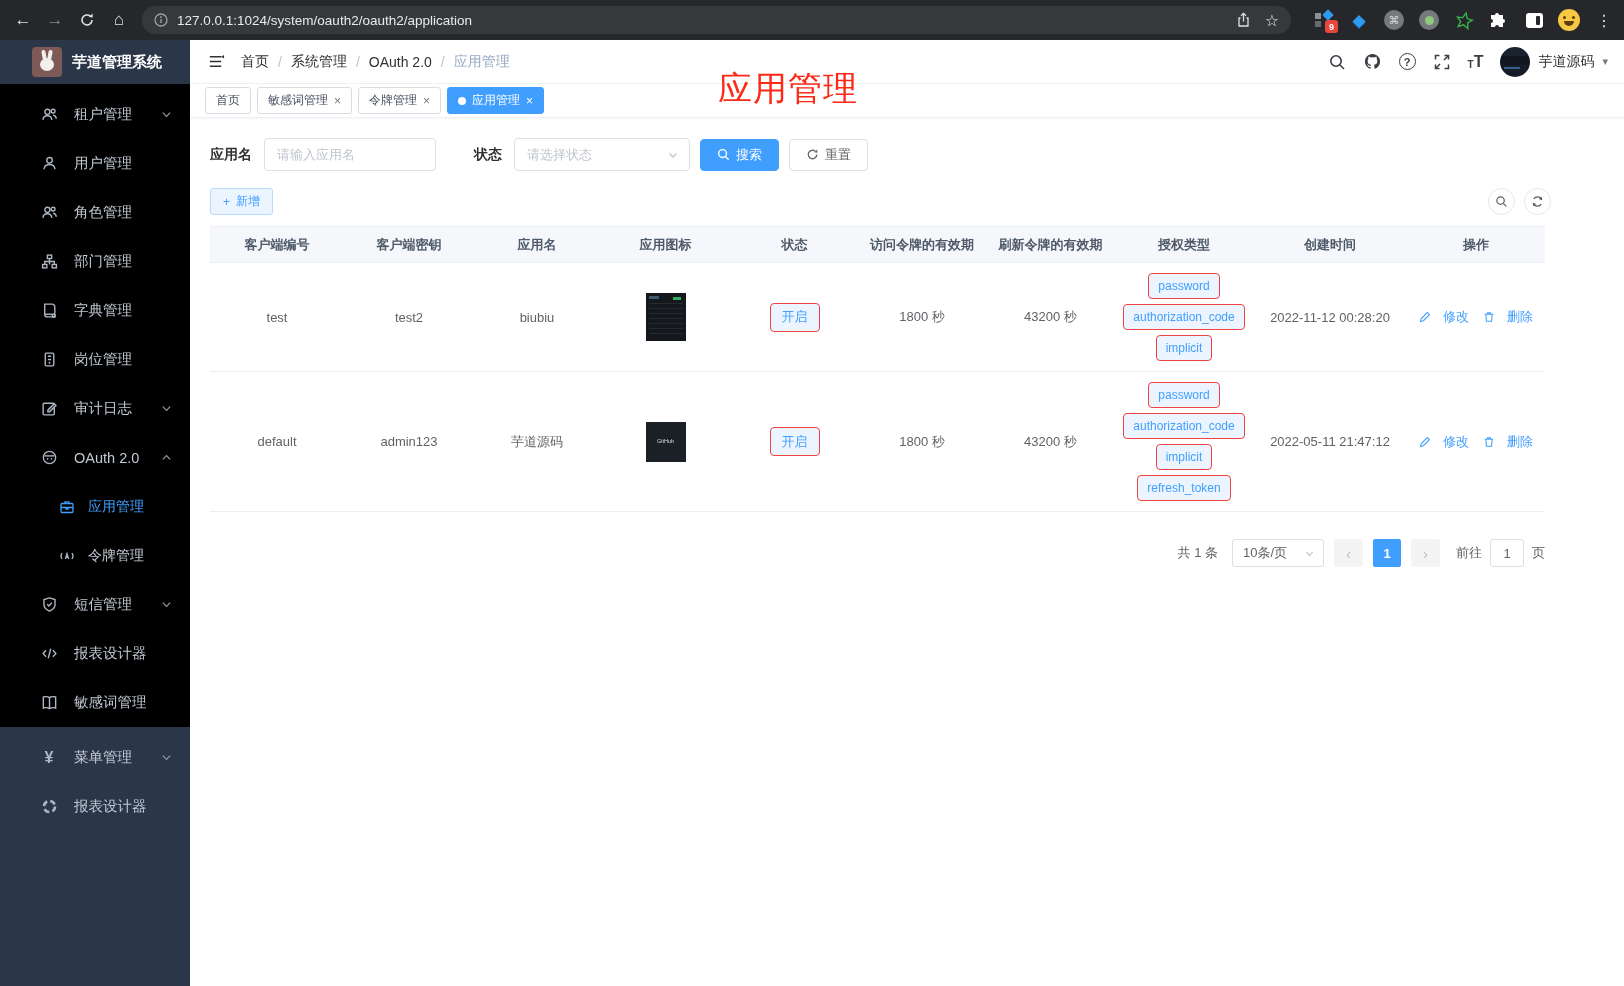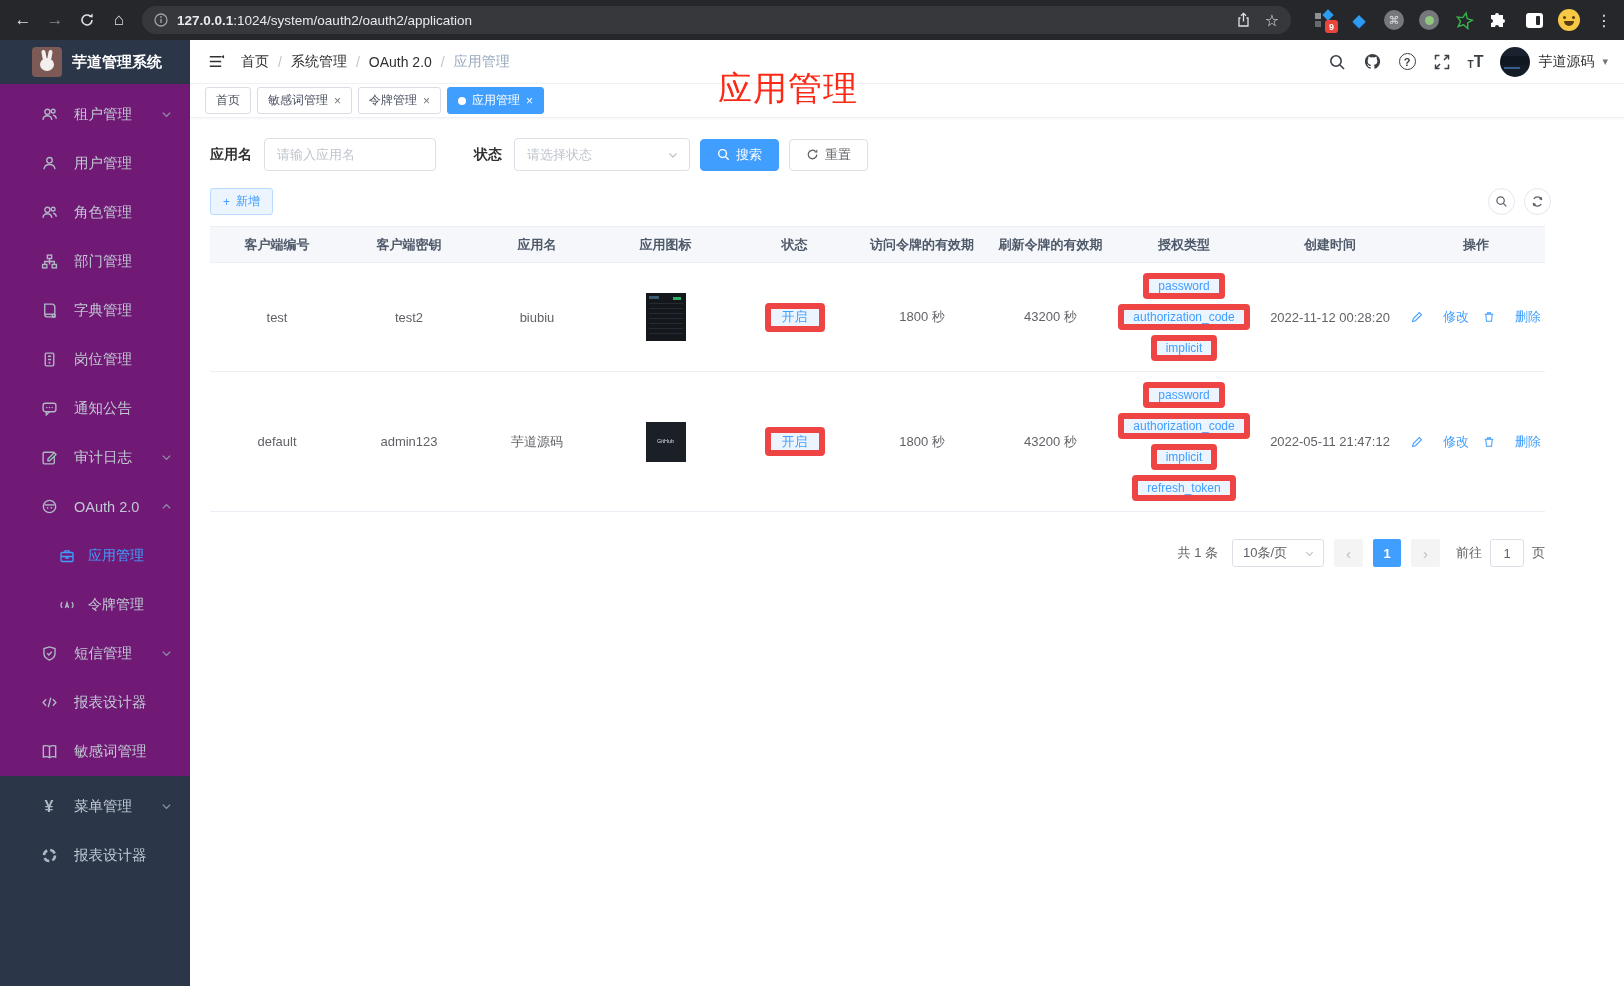--- a/index.html
+++ b/index.html
@@ -9,21 +9,21 @@
 
   
   .chrome{height:40px;background:#26272b;display:flex;align-items:center;padding:0 8px;gap:2px}
   .nav-btn{width:30px;height:30px;border-radius:50%;display:flex;align-items:center;justify-content:center;
            color:#dee1e6;font-size:17px;cursor:pointer;flex:0 0 auto}
   .nav-btn.dim{color:#84878c}
   .url-pill{flex:1;height:28px;background:#37383c;border-radius:14px;margin:0 10px 0 6px;display:flex;
             align-items:center;padding:0 12px;min-width:0}
   .url-info{color:#9aa0a6;margin-right:9px;flex:0 0 auto}
   .url-text{color:#e8eaed;font-size:13.5px;white-space:nowrap;overflow:hidden}
-  .url-host{color:#e8eaed;font-weight:700}
+  .url-host{color:#e8eaed;font-weight:400}
   .pill-right{margin-left:auto;display:flex;align-items:center;gap:14px;color:#dee1e6}
   .star{font-size:16px;cursor:pointer}
   .ext-row{display:flex;align-items:center;gap:13px;padding:0 10px}
   .ext{position:relative;width:22px;height:22px;display:flex;align-items:center;justify-content:center;cursor:pointer}
   .blk-wrap{position:relative;width:20px;height:20px}
   .blk-a{position:absolute;left:1px;top:3px;width:6px;height:6px;background:#8d9095}
   .blk-b{position:absolute;left:1px;top:11px;width:6px;height:6px;background:#66696d}
   .blk-d{position:absolute;left:10px;top:1px;width:8px;height:8px;background:#2d9bf0;transform:rotate(45deg)}
   .ext-badge{position:absolute;right:-3px;bottom:-2px;min-width:13px;height:13px;background:#e8453c;border-radius:3px;
              color:#fff;font-size:9px;font-weight:700;display:flex;align-items:center;justify-content:center;padding:0 2px}
@@ -41,21 +41,21 @@
   .app{display:flex;height:946px}
 
   
   .sidebar{width:190px;background:#2b3649;display:flex;flex-direction:column;flex:0 0 auto}
   .logo-row{height:44px;display:flex;align-items:center;padding-left:32px;gap:10px;flex:0 0 auto}
   .logo-img{width:30px;height:30px;border-radius:4px;background:#7d5a55;position:relative;overflow:hidden;flex:0 0 auto}
   .logo-img .head{position:absolute;left:8px;top:11px;width:14px;height:13px;background:#f3efec;border-radius:50%}
   .logo-img .ear1{position:absolute;left:10px;top:3px;width:4px;height:10px;background:#f3efec;border-radius:2px;transform:rotate(-10deg)}
   .logo-img .ear2{position:absolute;left:16px;top:3px;width:4px;height:10px;background:#f3efec;border-radius:2px;transform:rotate(10deg)}
   .logo-title{color:#fff;font-size:15px;font-weight:700;white-space:nowrap}
-  .menu-dark{background:#701a75;padding-top:6px}
+  .menu-dark{background:#000000;padding-top:6px}
   .menu-light{background:#2b3649;flex:1;padding-top:6px}
   .s-item{height:49px;display:flex;align-items:center;padding:0 18px 0 40px;font-size:14.5px;color:#c0c8d2;cursor:pointer;white-space:nowrap}
   .s-item .s-ic{width:18px;display:flex;justify-content:center;margin-right:16px;color:#aeb7c2;flex:0 0 auto}
   .s-item .s-arrow{margin-left:auto;color:#8f97a3;display:flex}
   .s-item.sub{padding-left:58px;font-size:14px}
   .s-item.sub .s-ic{margin-right:12px}
   .s-item.active,.s-item.active .s-ic{color:#409eff}
   .yen-glyph{font-size:16px;font-weight:700}
 
   
@@ -124,26 +124,26 @@
   .row-h1{min-height:102px}.row-h2{min-height:119px}
 
   .appicon1{width:40px;height:48px;background:#14171b;position:relative;overflow:hidden}
   .appicon1::before{content:"";position:absolute;left:3px;top:10px;right:3px;bottom:4px;
     background:repeating-linear-gradient(180deg,#262b31 0 1px,transparent 1px 5px)}
   .appicon1::after{content:"";position:absolute;right:5px;top:4px;width:8px;height:3px;background:#2fae63}
   .appicon1 .chip{position:absolute;left:3px;top:3px;width:10px;height:3px;background:#3c586e}
   .appicon2{width:40px;height:40px;background:#1b1f26;display:flex;align-items:center;justify-content:center;overflow:hidden}
   .appicon2 span{color:#d9dde3;font-size:10px;transform:scale(.55);white-space:nowrap}
 
-  .tag{display:inline-flex;align-items:center;justify-content:center;background:#ecf5ff;border:6px solid #ef4444;
+  .tag{display:inline-flex;align-items:center;justify-content:center;background:#ecf5ff;border:1px solid #ef4444;
        color:#409eff;border-radius:4px;font-size:12px;height:26px;padding:0 9px;white-space:nowrap}
   .tag.status{height:29px;padding:0 11px;font-size:13px}
   .grants{flex-direction:column;gap:5px}
   .ops{gap:14px}
-  .op{display:inline-flex;align-items:center;gap:20px;color:#409eff;cursor:pointer;font-size:13px;white-space:nowrap}
+  .op{display:inline-flex;align-items:center;gap:12px;color:#409eff;cursor:pointer;font-size:13px;white-space:nowrap}
 
   
   .pagination{width:1335px;display:flex;justify-content:flex-end;align-items:center;margin-top:27px;gap:10px;font-size:13px;color:#606266}
   .pg-total{margin-right:4px;white-space:nowrap}
   .pg-size{width:92px;height:28px;border:1px solid #dcdfe6;border-radius:3px;display:flex;align-items:center;
            justify-content:space-between;padding:0 8px 0 10px;cursor:pointer}
   .pg-size .chev{color:#c0c4cc;display:flex}
   .pg-btn{width:29px;height:28px;background:#f4f4f5;border-radius:2px;display:flex;align-items:center;justify-content:center;
           color:#b8bcc4;font-size:15px;cursor:pointer}
   .pg-num{width:28px;height:28px;background:#409eff;color:#fff;border-radius:2px;display:flex;align-items:center;
@@ -304,32 +304,20 @@
       </div>
       <div class="s-item">
         <span class="s-ic">
             <svg width="17" height="17" viewBox="0 0 16 16" fill="none" stroke="currentColor" stroke-width="1.3">
               <rect x="4" y="2" width="8" height="12" rx="1"></rect>
               <path d="M6.5 5h3M6.5 8h3"></path>
               <circle cx="8" cy="11" r=".9" fill="currentColor" stroke="none"></circle>
             </svg>
           </span>
         <span class="s-label">岗位管理</span>
-      </div>
-      <div class="s-item">
-        <span class="s-ic">
-            <svg width="17" height="17" viewBox="0 0 16 16" fill="none" stroke="currentColor" stroke-width="1.3">
-              <rect x="2" y="3" width="12" height="8" rx="2"></rect>
-              <path d="M5 11v3l3-3"></path>
-              <circle cx="5.5" cy="7" r=".7" fill="currentColor" stroke="none"></circle>
-              <circle cx="8" cy="7" r=".7" fill="currentColor" stroke="none"></circle>
-              <circle cx="10.5" cy="7" r=".7" fill="currentColor" stroke="none"></circle>
-            </svg>
-          </span>
-        <span class="s-label">通知公告</span>
       </div>
       <div class="s-item">
         <span class="s-ic">
             <svg width="17" height="17" viewBox="0 0 16 16" fill="none" stroke="currentColor" stroke-width="1.3">
               <rect x="2" y="3" width="10.5" height="11" rx="1"></rect>
               <path d="M6.5 9.5 12.5 3.5l1.6 1.6-6 6H6.5z" fill="#1f2d3d"></path>
             </svg>
           </span>
         <span class="s-label">审计日志</span>
         <span class="s-arrow">

